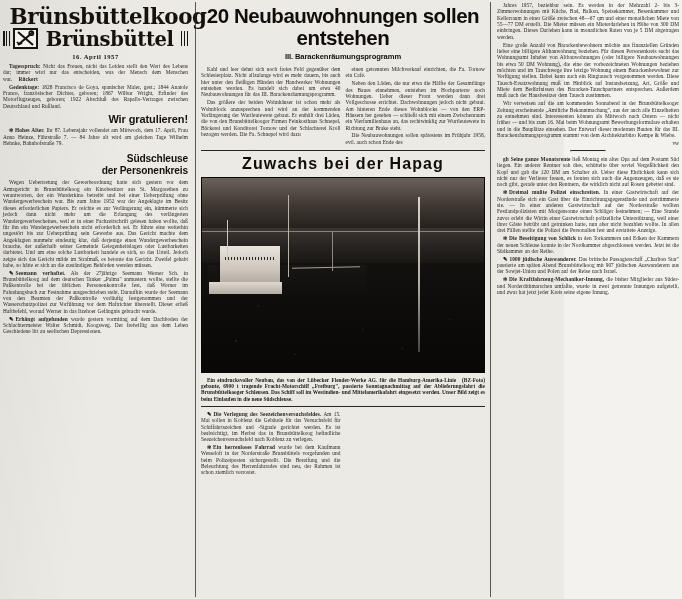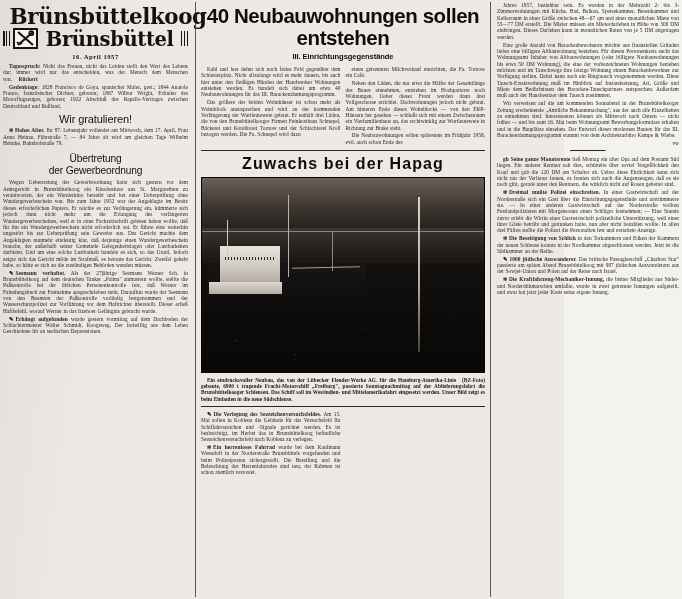--- a/index.html
+++ b/index.html
@@ -52,21 +52,21 @@
     width:7px;height:15px;flex:0 0 auto;
     background:
       linear-gradient(90deg,#1a1713 0 1.5px,transparent 1.5px 3px,#1a1713 3px 4.5px,transparent 4.5px 6px,#1a1713 6px 7px);
   }
   .mh-date{
     font-size:6.6px;font-weight:bold;letter-spacing:0.5px;
     margin:4px 0 3px 0;text-align:center;color:#1a1713;
   }
   
   .head-center{
-    text-align:center;font-weight:normal;color:#15110d;
+    text-align:right;font-weight:bold;color:#15110d;
     font-family:"Liberation Sans","DejaVu Sans",sans-serif;
   }
   .h-wir{font-size:11px;margin:4px 0 2.5px 0;letter-spacing:-0.1px;}
   .h-uebertr{font-size:10.2px;line-height:11.5px;margin:7px 0 3px 0;letter-spacing:-0.15px;}
   .h-main{
     font-family:"Liberation Sans","DejaVu Sans",sans-serif;
     font-weight:bold;font-size:20.5px;line-height:21.5px;
     text-align:center;color:#100d0a;letter-spacing:-0.45px;
     margin:3px 0 0 0;
   }
@@ -209,41 +209,41 @@
       <b>Gedenktage:</b><span> 1828 Francisco de Goya, spanischer Maler, gest.; 1844 Anatole France, französischer Dichter, geboren; 1867 Wilbur Wright, Erfinder des Motorflugzeuges, geboren; 1922 Abschluß des Rapallo-Vertrages zwischen Deutschland und Rußland.</span>
     </p>
 
     <div class="head-center h-wir">Wir gratulieren!</div>
 
     <p class="body-txt ind">
       <span class="bul bul-star"></span><b>Hohes Alter.</b><span> Ihr 87. Lebensjahr vollendet am Mittwoch, dem 17. April, Frau Anna Heinze, Fährstraße 7. — 84 Jahre alt wird am gleichen Tage Wilhelm Hehnke, Bahnhofstraße 79.</span>
     </p>
 
     <div class="head-center h-uebertr">
-      <span>Übertretung</span><br>
-      <span>der Gewerbeordnung</span>
+      <span>Südschleuse</span><br>
+      <span>der Personenkreis</span>
     </div>
 
     <p class="body-txt ind">Wegen Uebertretung der Gewerbeordnung hatte sich gestern vor dem Amtsgericht in Brunsbüttelkoog ein Kinobesitzer aus St. Margarethen zu verantworten, der ein Wanderkino betreibt und bei einer Ueberprüfung ohne Wandergewerbeschein war. Bis zum Jahre 1952 war der Angeklagte im Besitz dieses erforderlichen Papiers. Er reichte es zur Verlängerung ein, kümmerte sich jedoch dann nicht mehr um die Erlangung des verlängerten Wandergewerbescheines, weil er in einer Fachzeitschrift gelesen haben wollte, daß für ihn ein Wandergewerbeschein nicht erforderlich sei. Er führte eine weiterhin ungestört bis zur Ueberprüfung sein Gewerbe aus. Das Gericht machte dem Angeklagten nunmehr eindeutig klar, daß derjenige einen Wandergewerbeschein brauche, der außerhalb seiner Gemeinde Gelegenheitslagen oder Lustbarkeiten darbietet. Und um eine solche Lustbarkeit handele es sich, so das Urteil. Jedoch zeigte sich das Gericht milde im Strafmaß, es betonte das Gericht. Zweifel gehabt habe, so hätte er sich an die zuständigen Behörden wenden müssen.</p>
 
     <p class="body-txt ind">
       <span class="bul bul-pen"></span><b>Seemann verhaftet.</b><span> Als der 27jährige Seemann Werner Sch. in Brunsbüttelkoog auf dem deutschen Tanker „Palma" anmustern wollte, stellte die Paßkontrolle bei der üblichen Personenkontrolle fest, daß Werner im Fahndungsbuch zur Festnahme ausgeschrieben steht. Daraufhin wurde der Seemann von den Beamten der Paßkontrolle vorläufig festgenommen und der Wasserschutzpolizei zur Vorführung vor dem Haftrichter überstellt. Dieser erließ Haftbefehl, worauf Werner in das Itzehoer Gefängnis gebracht wurde.</span>
     </p>
 
     <p class="body-txt ind">
       <span class="bul bul-pen"></span><b>Erhängt aufgefunden</b><span> wurde gestern vormittag auf dem Dachboden der Schlachtermeister Walter Schmidt, Koogsweg. Der freiwillig aus dem Leben Geschiedene litt an seelischen Depressionen.</span>
     </p>
   </div>
 
   <div class="vrule"></div>
 
   <div class="col c-mid">
 
-    <h1 class="h-main">40 Neubauwohnungen sollen entstehen</h1>
-    <div class="h-sub">III. Einrichtungsgegenstände</div>
+    <h1 class="h-main">20 Neubauwohnungen sollen entstehen</h1>
+    <div class="h-sub">III. Barackenräumungsprogramm</div>
 
     <div class="mid-split">
       <div>
         <p class="body-txt ind">Kahl und leer dehnt sich noch freies Feld gegenüber dem Schlesierplatz. Nicht allzulange wird es mehr dauern, bis auch hier unter den fleißigen Händen der Handwerker Wohnungen entstehen werden. Es handelt sich dabei um etwa 40 Neubauwohnungen für das III. Barackenräumungsprogramm.</p>
         <p class="body-txt ind">Das größere der beiden Wohnhäuser ist schon mehr als Wohnblock anzusprechen und wird an der kommenden Verlängerung der Wurtleutewete gebaut. Er enthält drei Läden, die von den Brunsbüttelkooger Firmen Feinkosthaus Schnepel, Bäckerei und Konditorei Tornow und der Schlachterei Kroll bezogen werden. Die Fa. Schnepel wird dazu</p>
       </div>
       <div>
         <p class="body-txt ind">einen getrennten Milchverkauf einrichten, die Fa. Tornow ein Café.</p>
         <p class="body-txt ind">Neben den Läden, die nur etwa die Hälfte der Gesamtlänge des Baues einnehmen, entstehen im Hochparterre noch Wohnungen. Ueber dieser Front werden dann drei Vollgeschosse errichtet. Dachwohnungen jedoch nicht gebaut. Am hinteren Ende dieses Wohnblocks — von den ERP-Häusern her gesehen — schließt sich mit einem Zwischenraum ein Vierfamilienhaus an, das rechtwinklig zur Wurtleutewete in Richtung zur Brake steht.</p>
         <p class="body-txt ind">Die Neubauwohnungen sollen spätestens im Frühjahr 1958, evtl. auch schon Ende des</p>

